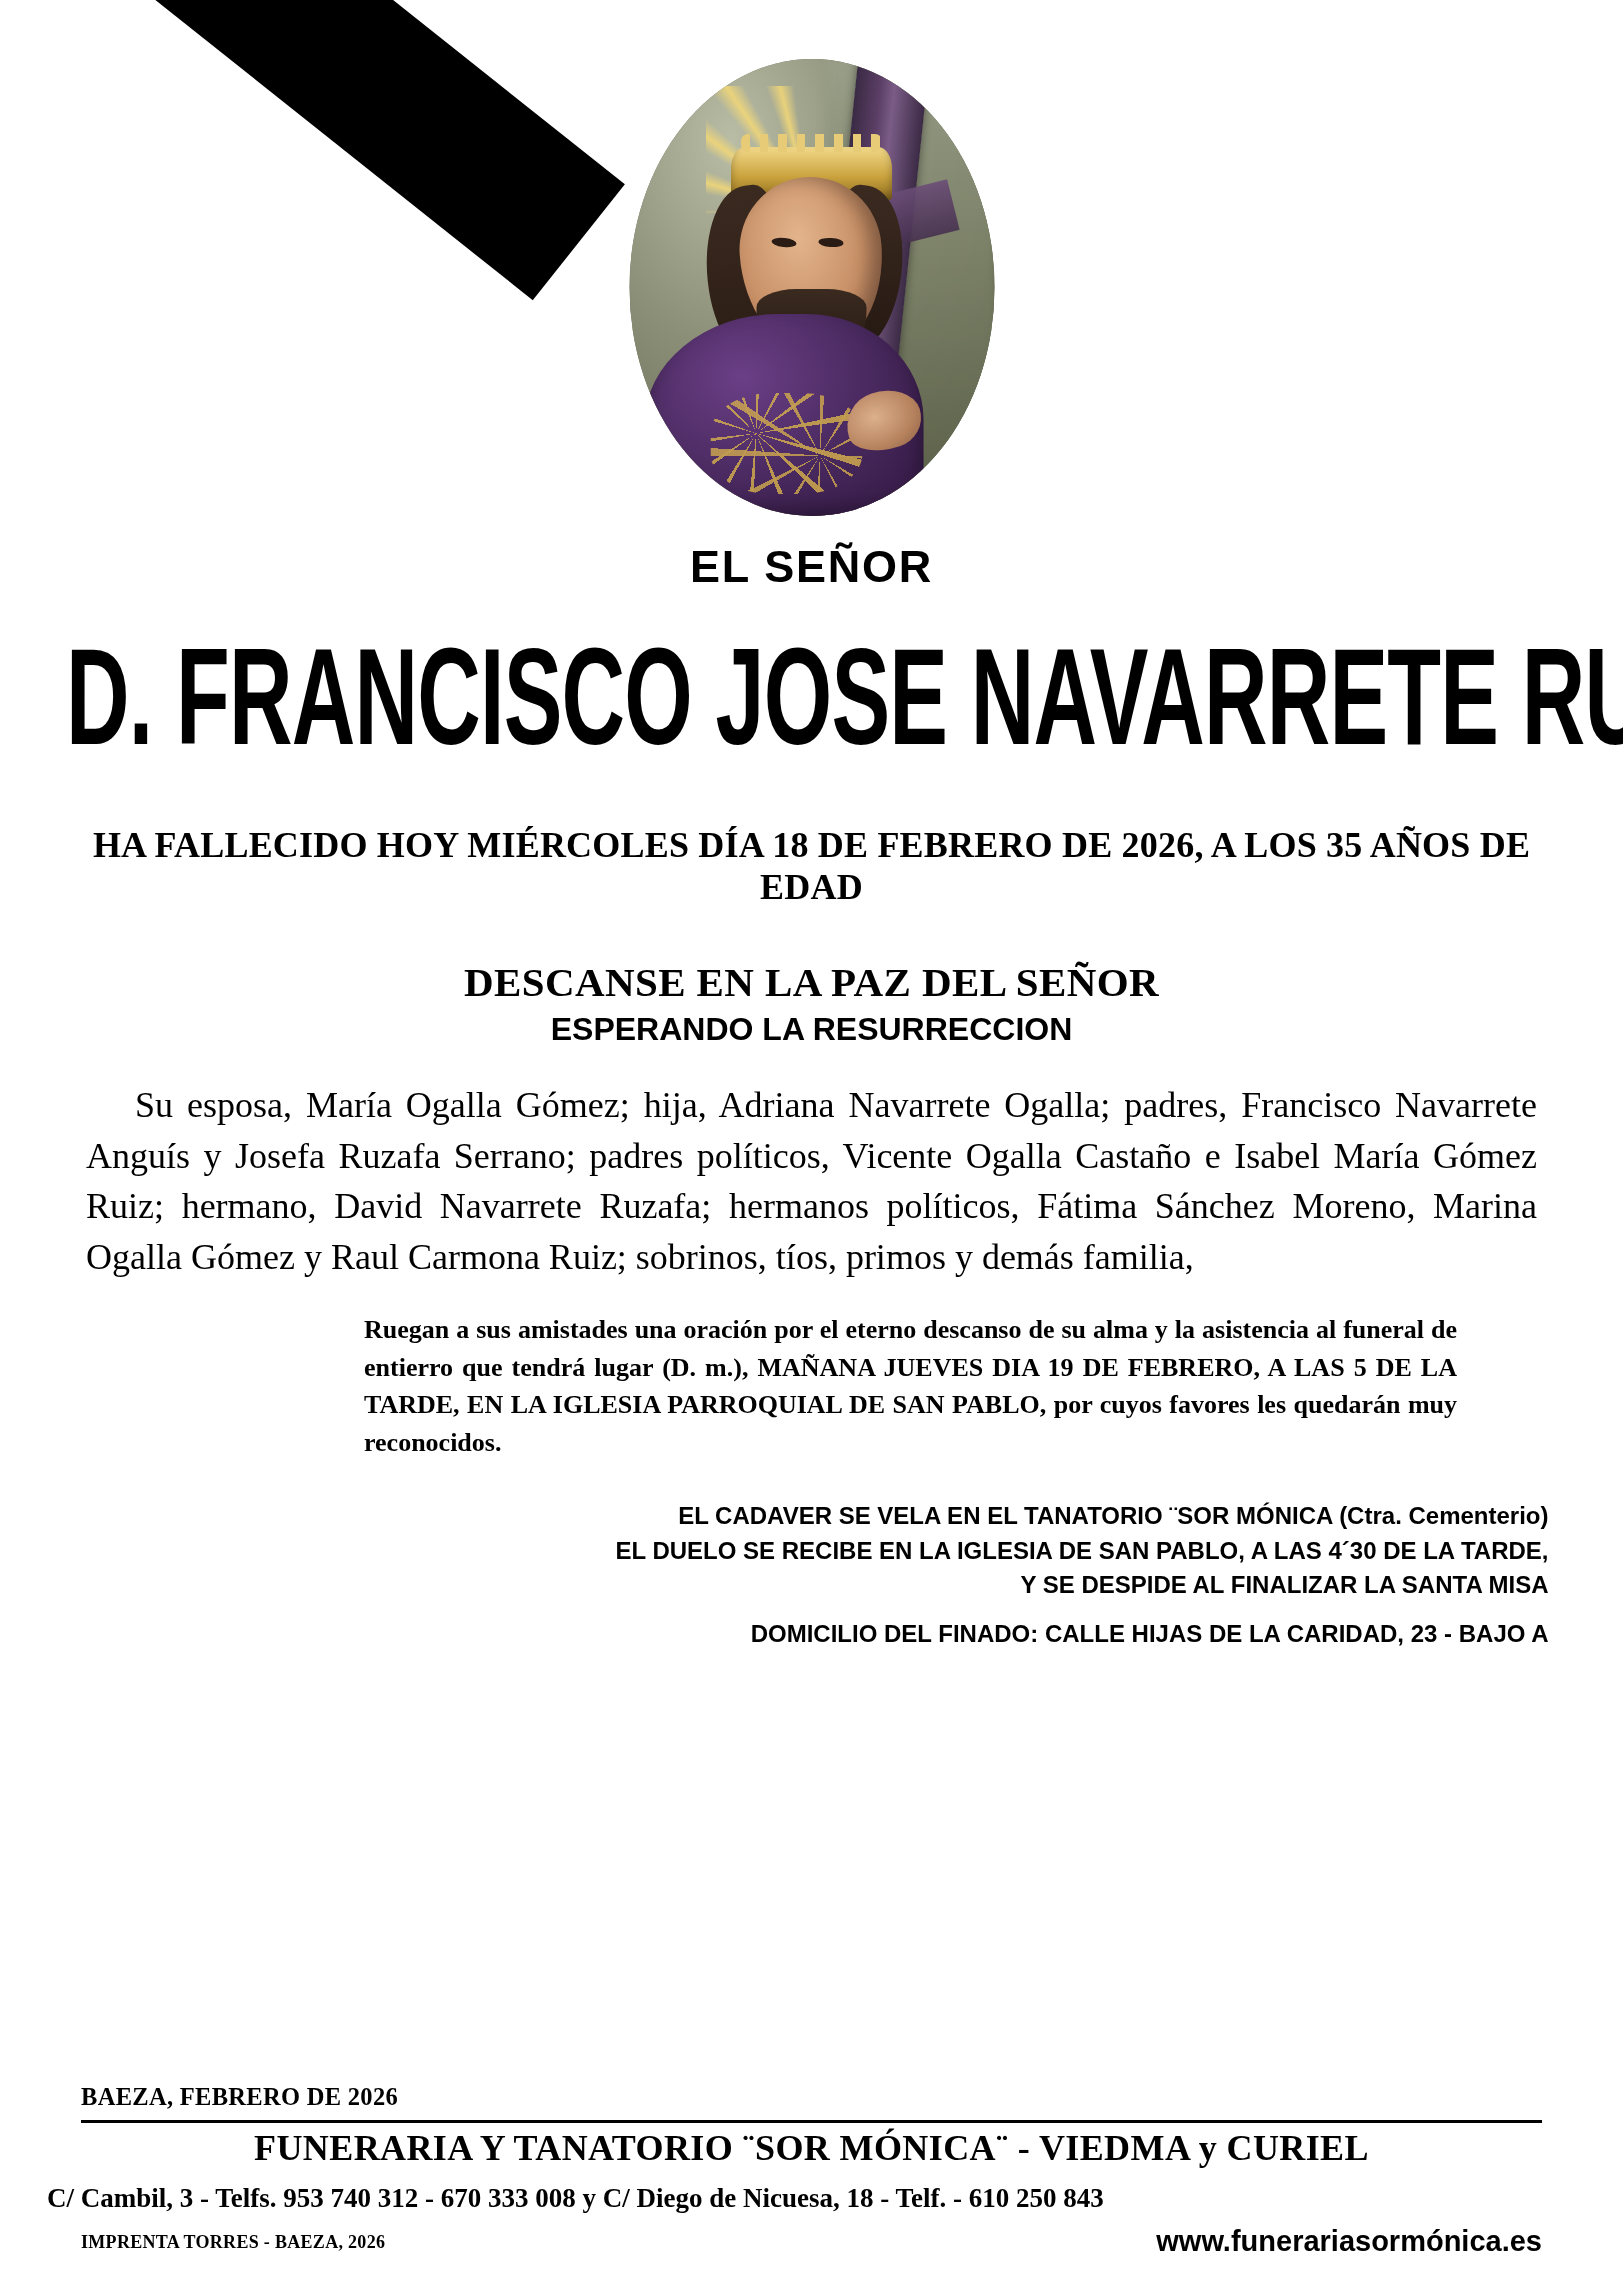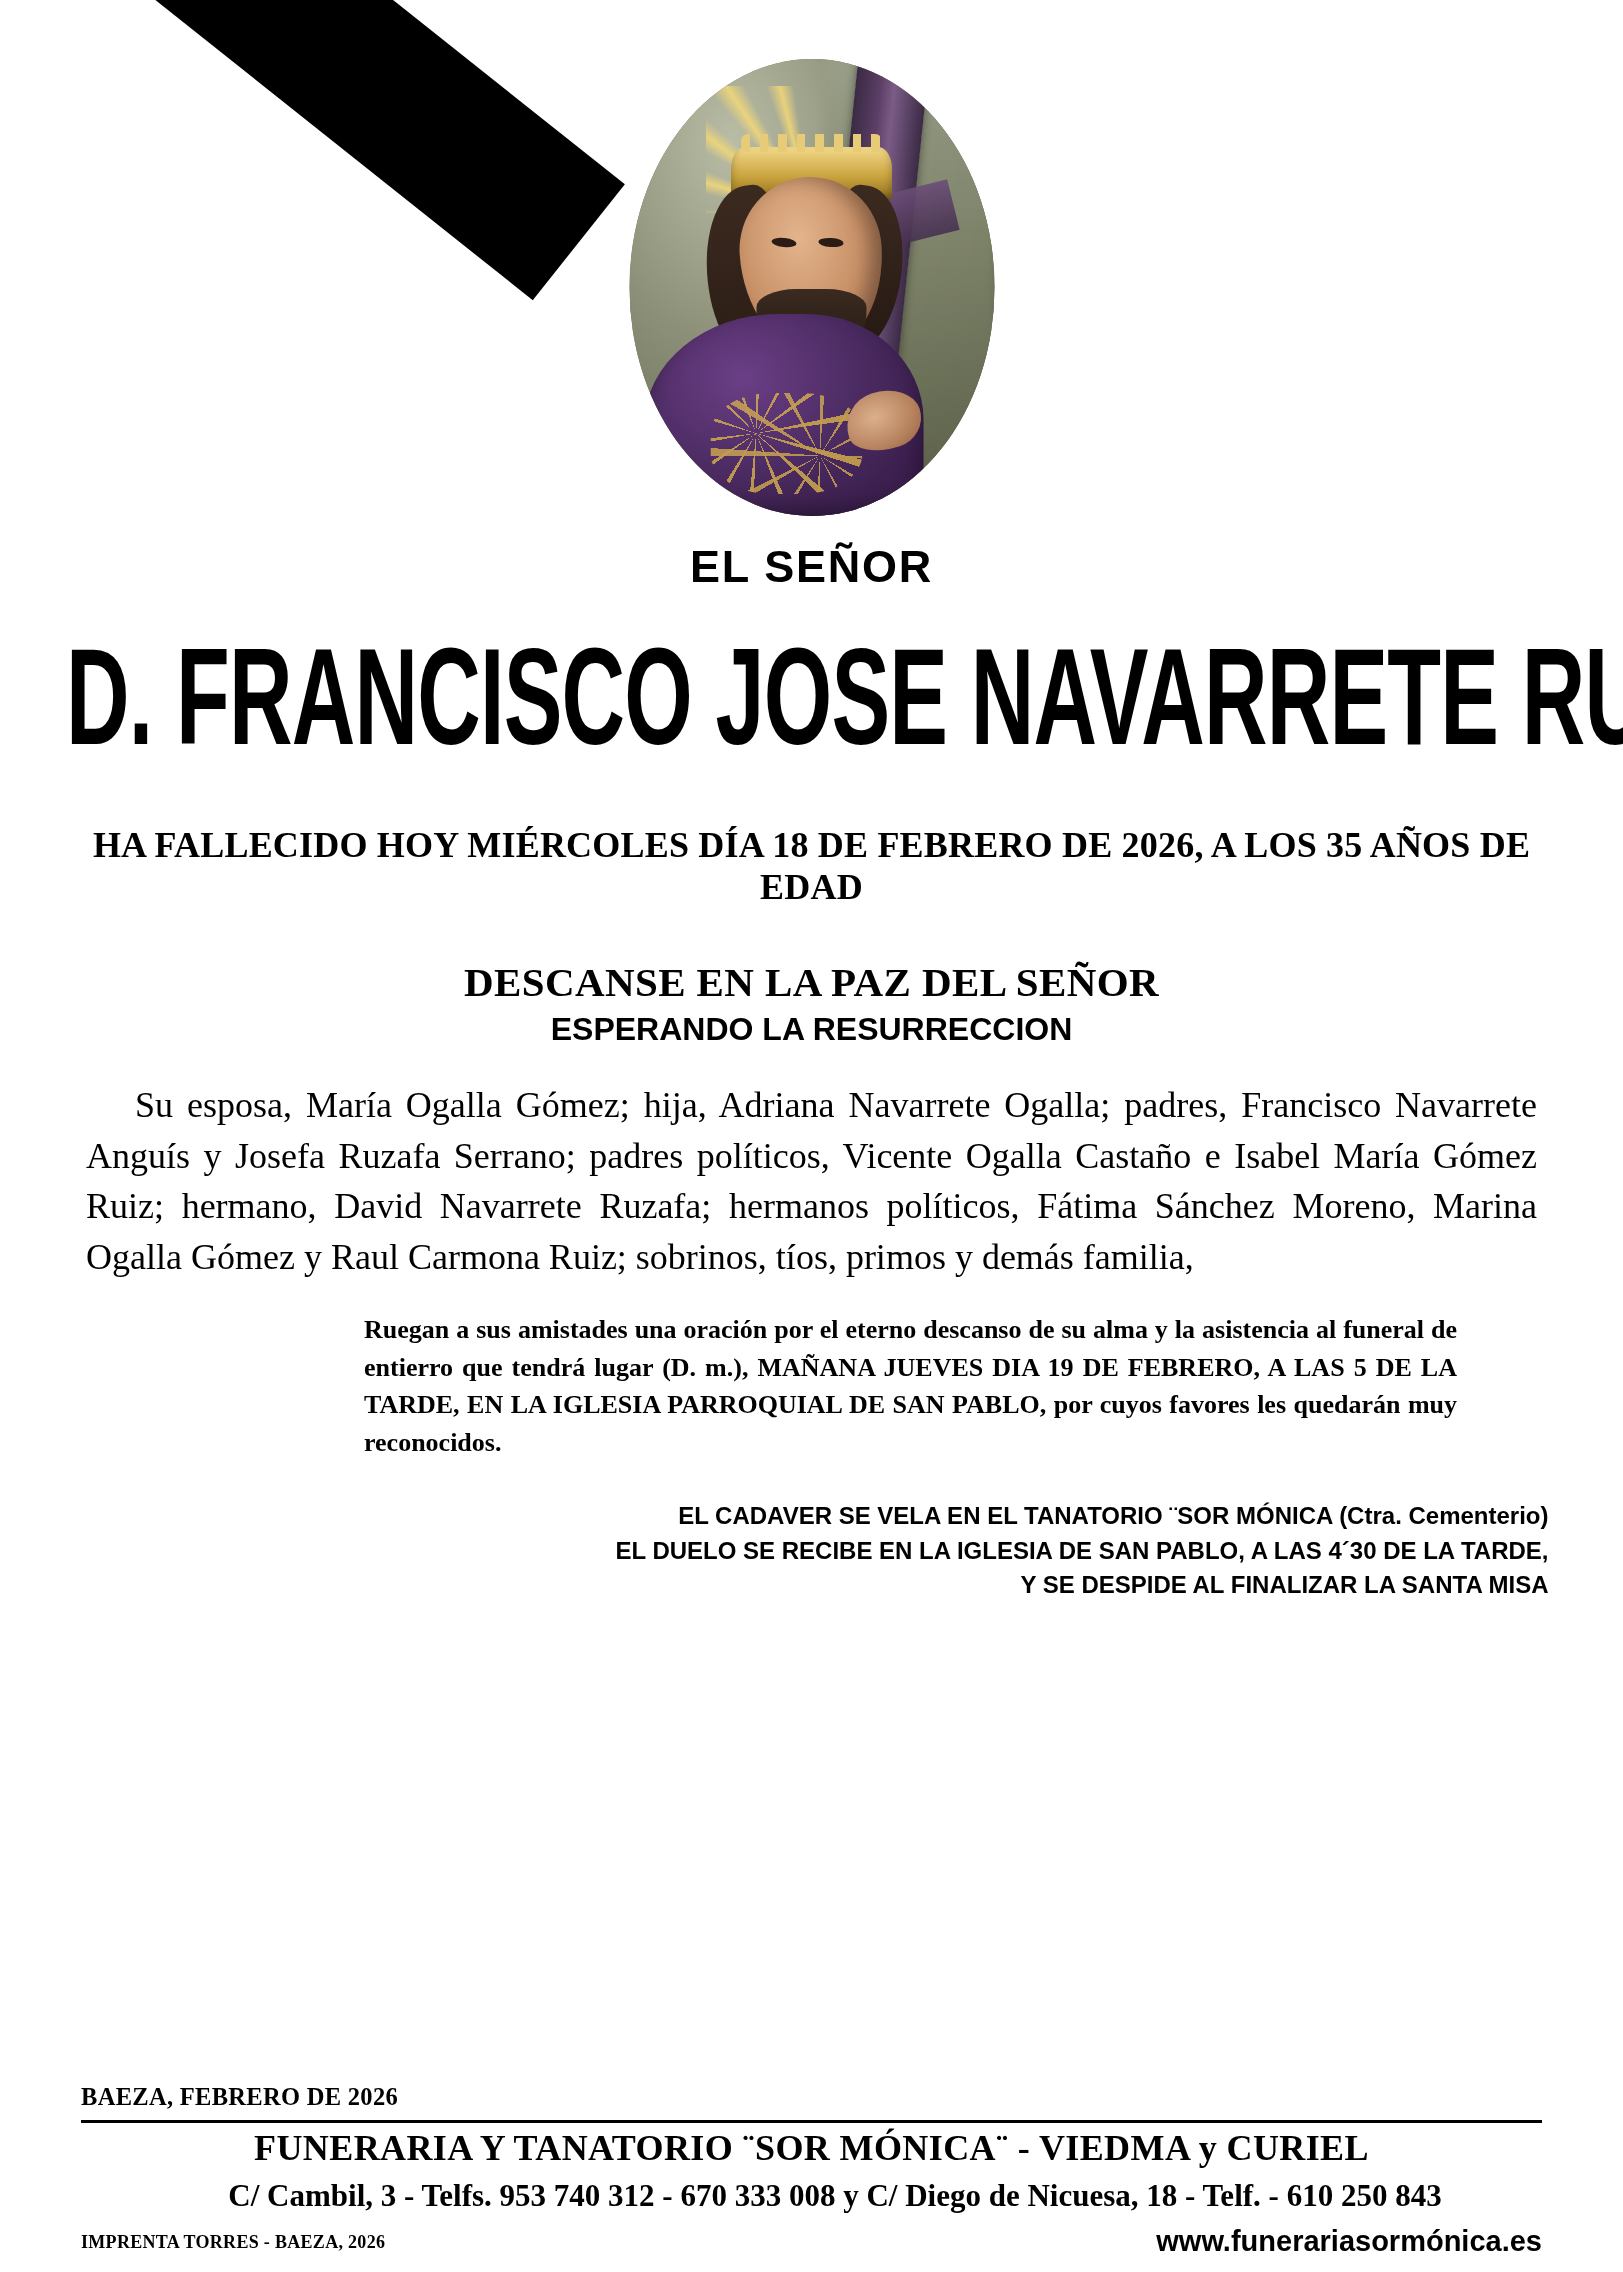--- a/index.html
+++ b/index.html
@@ -302,24 +302,24 @@
     font-family: "Liberation Serif", serif;
     font-weight: bold;
     font-size: 36px;
     letter-spacing: 0.4px;
     z-index: 4;
   }
   .contact {
     position: absolute;
     left: 0; right: 0;
     bottom: 59px;
-    text-align: center;
-    font-family: "Liberation Serif", serif;
-    font-weight: bold;
-    font-size: 31px;
+    text-align: left;
+    font-family: "Liberation Serif", serif;
+    font-weight: bold;
+    font-size: 27px;
     z-index: 4;
     margin-left: 47px;
   }
   .imprenta {
     position: absolute;
     left: 81px;
     bottom: 20px;
     font-family: "Liberation Serif", serif;
     font-weight: bold;
     font-size: 18px;
@@ -375,20 +375,21 @@
   <div class="family">Su esposa, María Ogalla Gómez; hija, Adriana Navarrete Ogalla; padres, Francisco Navarrete Anguís y Josefa Ruzafa Serrano; padres políticos, Vicente Ogalla Castaño e Isabel María Gómez Ruiz; hermano, David Navarrete Ruzafa; hermanos políticos, Fátima Sánchez Moreno, Marina Ogalla Gómez y Raul Carmona Ruiz; sobrinos, tíos, primos y demás familia,</div>
 
   <div class="request">Ruegan a sus amistades una oración por el eterno descanso de su alma y la asistencia al funeral de entierro que tendrá lugar (D. m.), MAÑANA JUEVES DIA 19 DE FEBRERO, A LAS 5 DE LA TARDE, EN LA IGLESIA PARROQUIAL DE SAN PABLO, por cuyos favores les quedarán muy reconocidos.</div>
 
   <div class="wake-block">
     <div>EL CADAVER SE VELA EN  EL TANATORIO ¨SOR MÓNICA (Ctra. Cementerio)</div>
     <div>EL DUELO SE RECIBE EN LA IGLESIA DE SAN PABLO, A LAS 4´30 DE LA TARDE,</div>
     <div>Y SE DESPIDE AL FINALIZAR LA SANTA MISA</div>
   </div>
 
+  <div class="address-line">DOMICILIO DEL FINADO: CALLE HIJAS DE LA CARIDAD, 23 - BAJO A</div>
 
 </div>
 
 <div class="city-date">BAEZA, FEBRERO DE 2026</div>
 <div class="rule"></div>
 <div class="company">FUNERARIA Y TANATORIO ¨SOR MÓNICA¨ - VIEDMA y CURIEL</div>
 <div class="contact">C/ Cambil, 3 - Telfs. 953 740 312 - 670 333 008 y C/ Diego de Nicuesa, 18 - Telf. - 610 250 843</div>
 <div class="imprenta">IMPRENTA TORRES - BAEZA, 2026</div>
 <div class="website">www.funerariasormónica.es</div>
 

